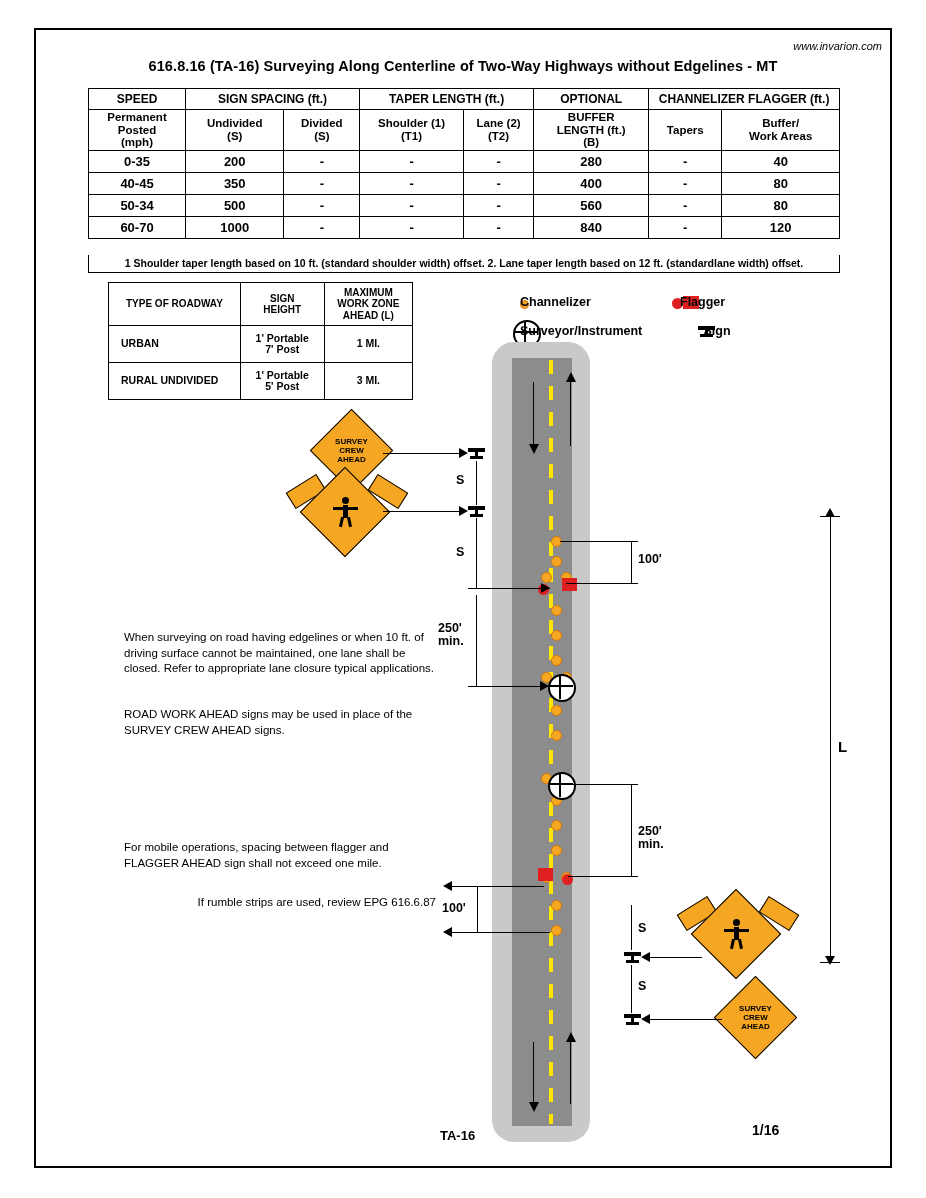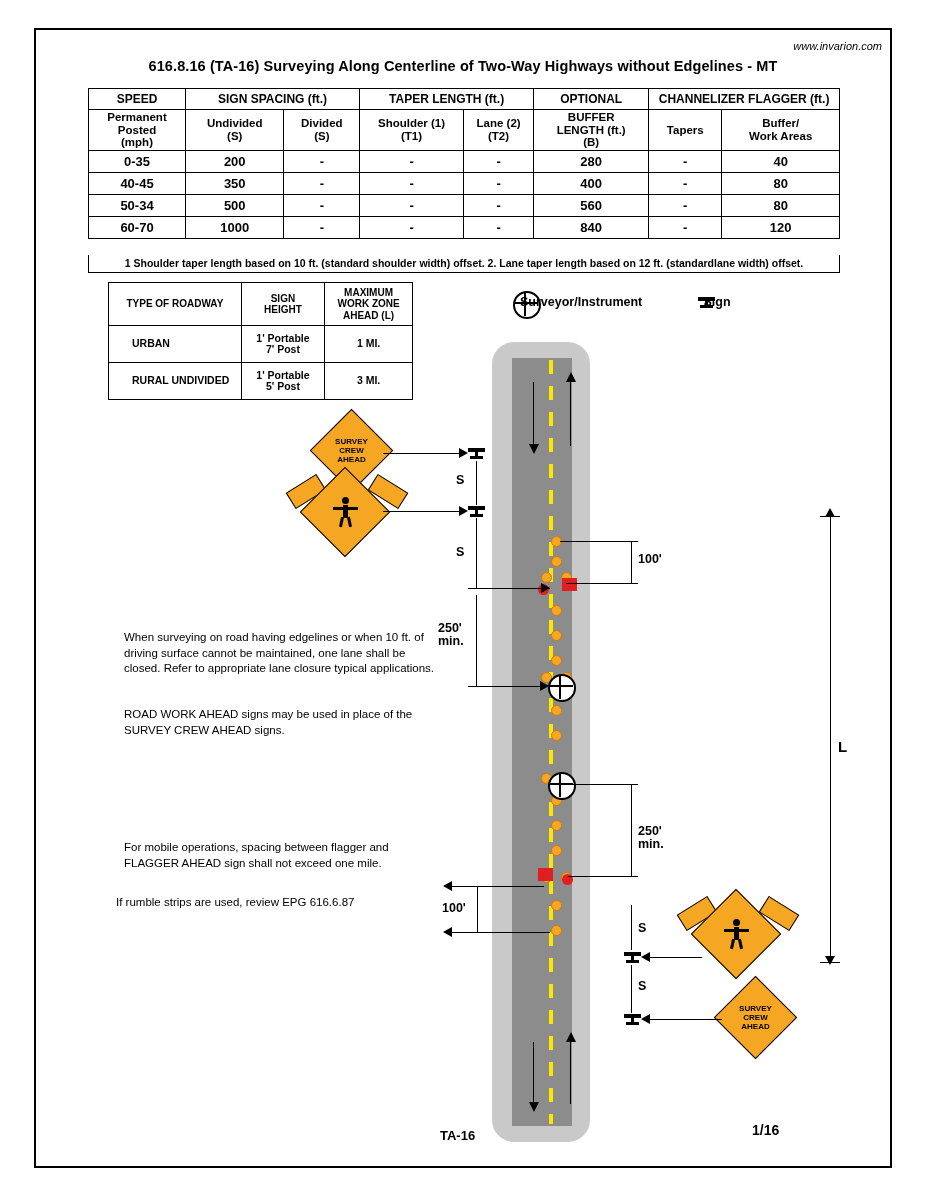--- a/index.html
+++ b/index.html
@@ -17,21 +17,21 @@
   #spacing .hdr1 td{height:18px;}
   #spacing .hdr2 td{height:15px;font-size:11.5px;line-height:12.5px;}
   #spacing .datarow td{height:19px;font-size:13px;}
   .note{position:absolute;left:88px;top:255px;width:752px;border:1px solid #000;border-top:none;box-sizing:border-box;font-size:10.5px;font-weight:bold;text-align:center;padding:2px 0 3px 0;}
 
   
   #roadway{position:absolute;left:108px;top:282px;width:305px;}
   #roadway td{font-size:10.5px;line-height:11.5px;padding:3px 3px;}
   #roadway .h td{height:36px;font-size:10px;}
   #roadway .r td{height:30px;}
-  #roadway td.left{text-align:left;padding-left:23px;}
+  #roadway td.left{text-align:left;padding-left:12px;}
 
   
   .legend{position:absolute;left:512px;top:288px;width:320px;height:58px;font-size:13.5px;font-weight:bold;}
   .legend .row{display:flex;align-items:center;height:29px;}
   .legend .cell{display:flex;align-items:center;width:160px;}
   .legend .lbl{margin-left:8px;}
 
   
   .shoulder{position:absolute;left:492px;top:342px;width:98px;height:800px;background:#c9c9c9;border-radius:22px 22px 22px 22px;}
   .pavement{position:absolute;left:512px;top:358px;width:60px;height:768px;background:#8c8c8c;}
@@ -194,20 +194,35 @@
       <td>
         <div>1' Portable</div>
         <div>5' Post</div>
       </td>
       <td>3 MI.</td>
     </tr>
   </tbody>
     </table>
 
   <div class="legend">
+    <div class="row">
+      <div class="cell">
+        <span style="position:relative;display:inline-block;width:26px;height:14px">
+          <span style="position:absolute;left:8px;top:4px;width:7px;height:7px;border-radius:50%;background:#f5a623;border:1.5px solid #d2770a;"></span>
+        </span>
+        <span class="lbl">Channelizer</span>
+      </div>
+      <div class="cell" style="width:150px">
+        <span style="position:relative;display:inline-block;width:32px;height:16px">
+          <span style="position:absolute;left:0;top:3px;width:11px;height:11px;border-radius:50%;background:#e02020;"></span>
+          <span style="position:absolute;left:11px;top:1px;width:16px;height:13px;background:#e02020;"></span>
+        </span>
+        <span class="lbl">Flagger</span>
+      </div>
+    </div>
     <div class="row">
       <div class="cell" style="width:215px">
         <span style="position:relative;display:inline-block;width:26px;height:24px">
           <span class="surveyor" style="left:1px;top:0;"></span>
         </span>
         <span class="lbl">Surveyor/Instrument</span>
       </div>
       <div class="cell">
         <span style="position:relative;display:inline-block;width:26px;height:14px">
           <span class="sign-sm" style="left:3px;top:1px;">
@@ -388,17 +403,17 @@
   <div class="vline" style="left:830px;top:516px;height:446px;"></div>
   <div class="arrowhead" style="left:825px;top:508px;border-left:5px solid transparent;border-right:5px solid transparent;border-bottom:9px solid #000;"></div>
   <div class="arrowhead" style="left:825px;top:956px;border-left:5px solid transparent;border-right:5px solid transparent;border-top:9px solid #000;"></div>
   <div class="hline" style="left:820px;top:516px;width:20px;"></div>
   <div class="hline" style="left:820px;top:962px;width:20px;"></div>
   <div class="lbl" style="left:838px;top:740px;font-size:15px;">L</div>
 
   <div class="txtblock" style="left:124px;top:630px;width:312px;">When surveying on road having edgelines or when 10 ft. of driving surface cannot be maintained, one lane shall be closed. Refer to appropriate lane closure typical applications.</div>
   <div class="txtblock" style="left:124px;top:707px;width:312px;">ROAD WORK AHEAD signs may be used in place of the SURVEY CREW AHEAD signs.</div>
   <div class="txtblock" style="left:124px;top:840px;width:312px;">For mobile operations, spacing between flagger and FLAGGER AHEAD sign shall not exceed one mile.</div>
-  <div class="txtblock" style="left:116px;top:895px;width:312px;">If rumble strips are used, review EPG 616.6.87</div>
+  <div class="txtblock" style="left:124px;top:895px;width:312px;text-align:right;">If rumble strips are used, review EPG 616.6.87</div>
 
   <div class="footer-l">TA-16</div>
   <div class="footer-r">1/16</div>
 </div>
 
 </body></html>

